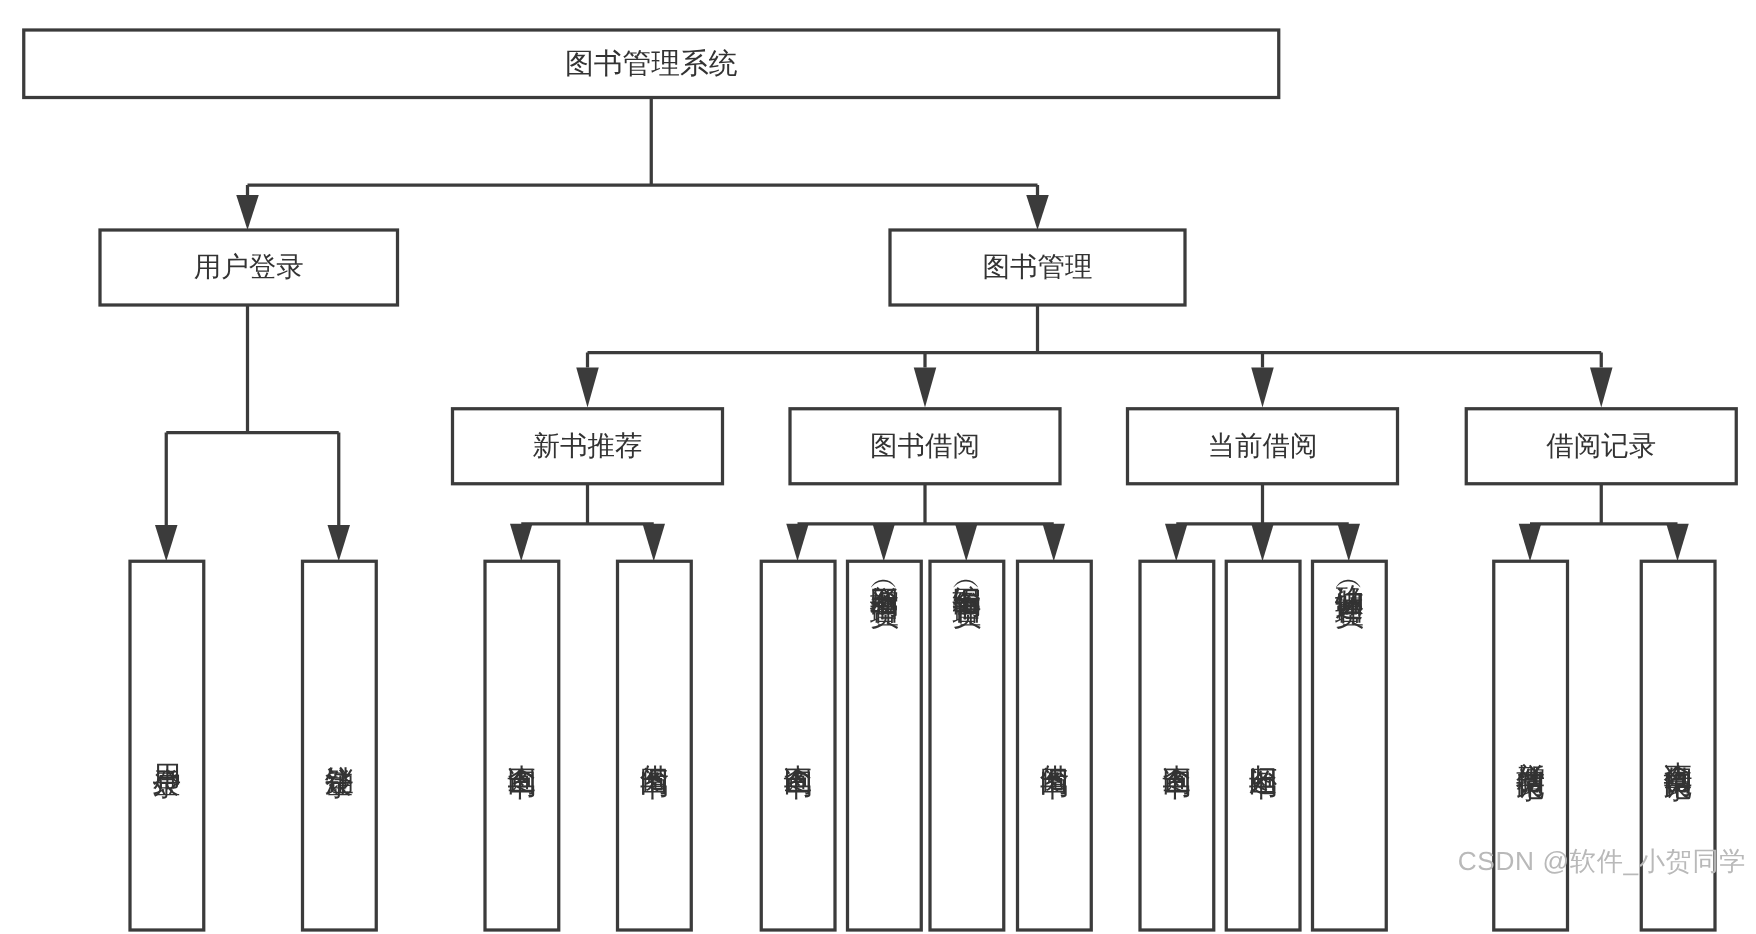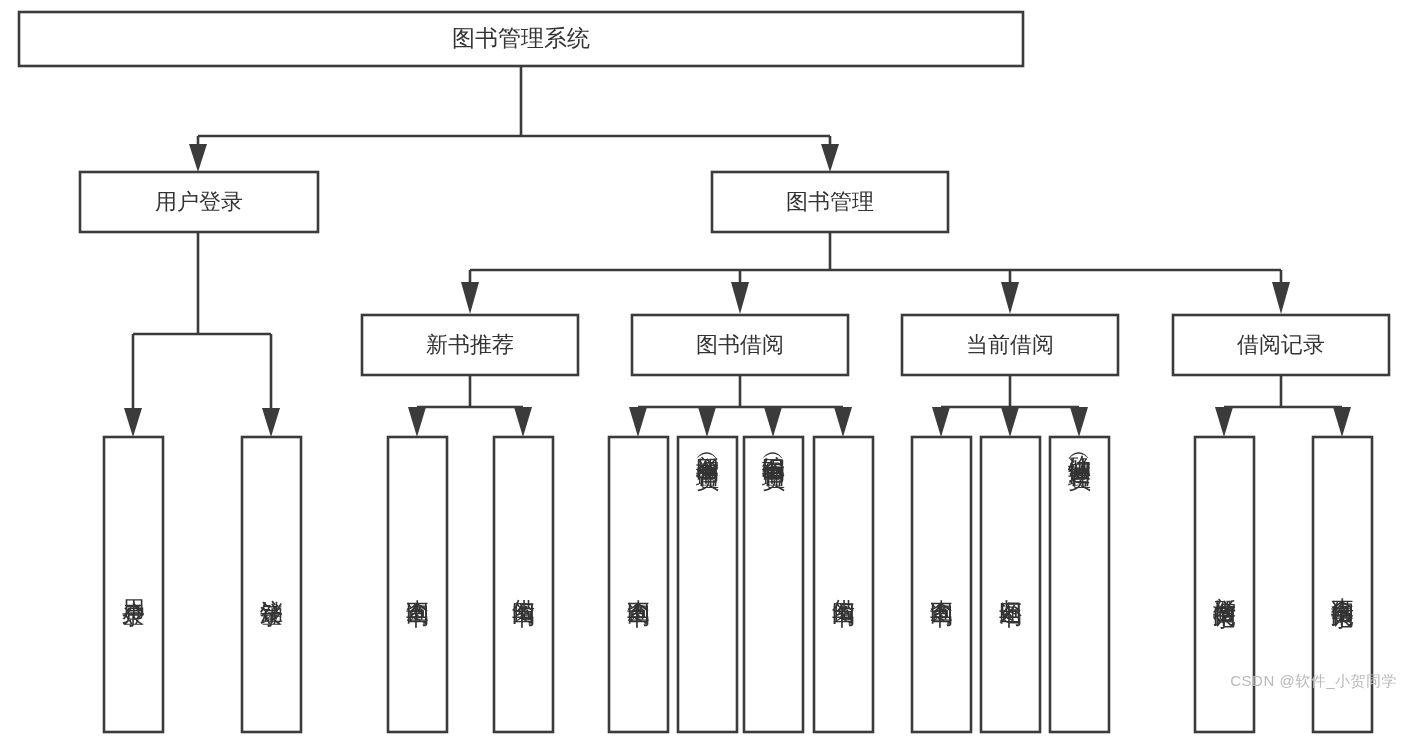--- a/index.html
+++ b/index.html
@@ -11,20 +11,21 @@
     width: 1405px;
     height: 747px;
     font-family: "Liberation Sans", "DejaVu Sans", sans-serif;
     overflow: hidden;
     position: relative;
   }
   #diagram-root {
     position: relative;
     width: 1405px;
     height: 697px;
+    margin-top: 12px;
   }
   svg.diagram-canvas {
     position: absolute;
     left: 0;
     top: 0;
     width: 1405px;
     height: 747px;
   }
   .node-box {
     fill: #ffffff;
@@ -67,21 +68,21 @@
     letter-spacing: 2px;
     color: #333333;
     text-align: center;
     white-space: nowrap;
   }
   .watermark {
     position: absolute;
     right: 8px;
     bottom: 6px;
     font-family: "Liberation Sans", "DejaVu Sans", sans-serif;
-    font-size: 15px;
+    font-size: 21px;
     color: #b9b9b9;
     letter-spacing: 0.5px;
     white-space: nowrap;
   }
 </style>
 </head>
 <body>
 
 <div id="diagram-root">
 

